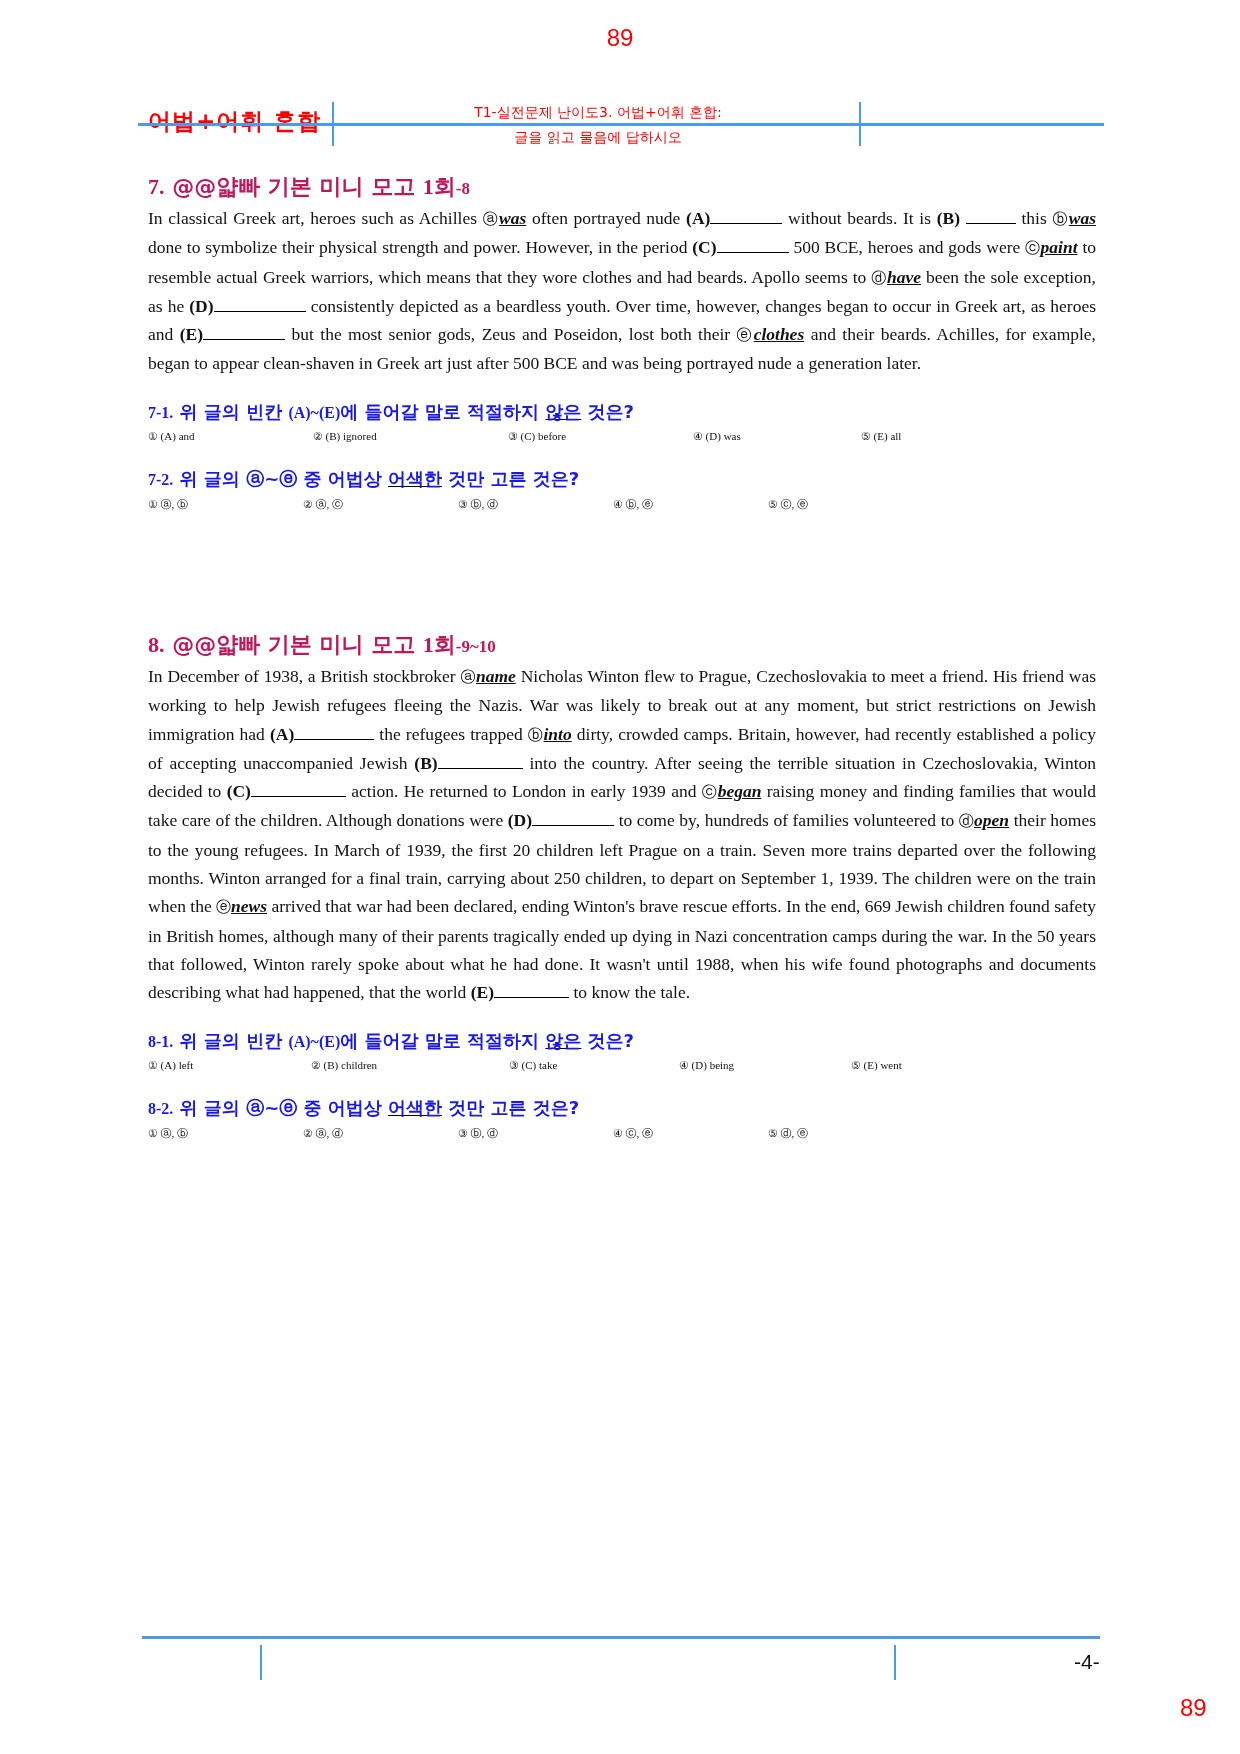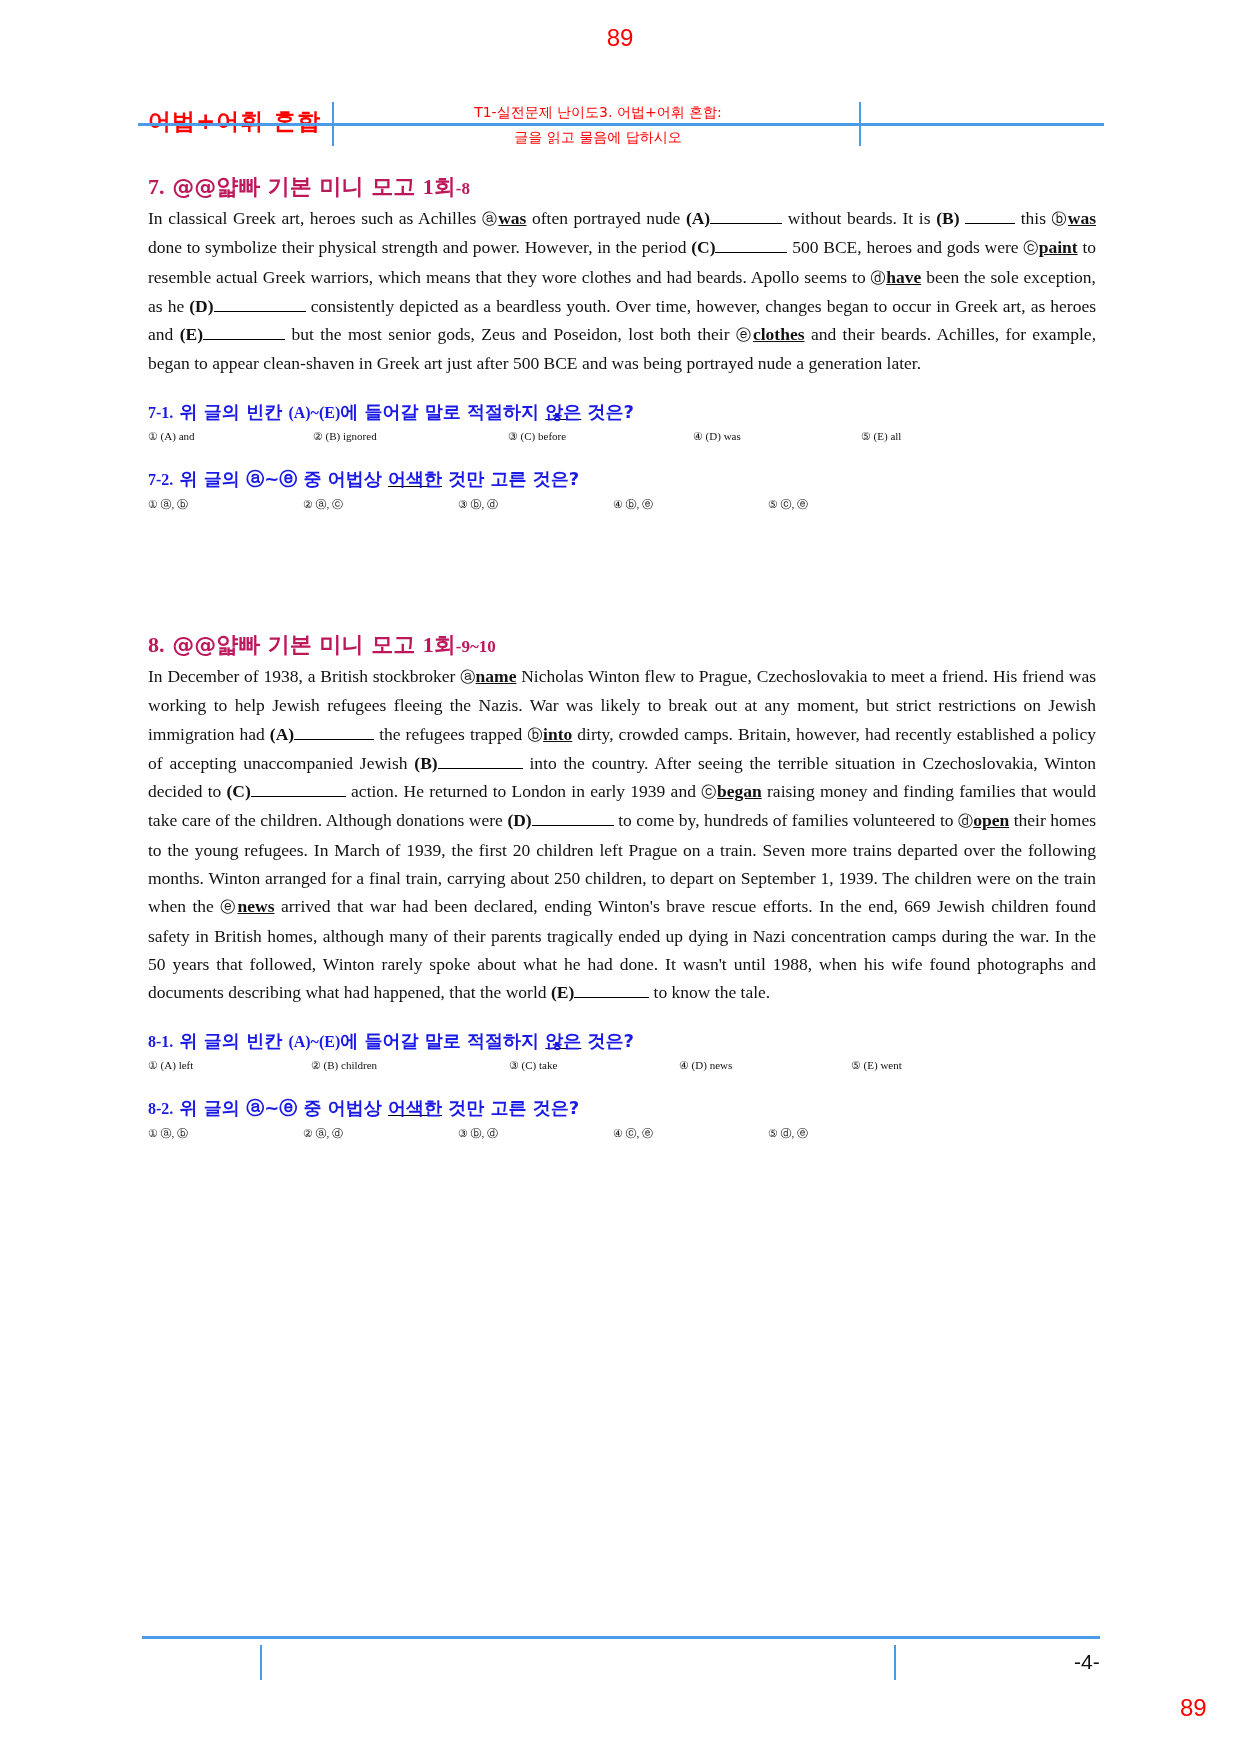--- a/index.html
+++ b/index.html
@@ -9,21 +9,21 @@
   .header-left { position:absolute; left:10px; top:6px; color:#ff0000; font-family:"DejaVu Sans", sans-serif; font-weight:bold; font-size:23px; letter-spacing:1px; }
   .vbar { position:absolute; width:2px; background:#4a9be8; }
   .header-center { position:absolute; left:200px; width:520px; top:0; text-align:center; color:#ff0000; font-family:"DejaVu Sans", sans-serif; font-size:14px; line-height:25px; }
   .header-rule { position:absolute; top:123px; left:138px; width:966px; height:3px; background:#4a9be8; }
   .content { position:absolute; left:148px; width:948px; }
   .qtitle { color:#be185d; font-weight:bold; font-size:22px; font-family:"DejaVu Sans", sans-serif; }
   .qtitle .num { font-family:"Liberation Serif", serif; }
   .qtitle .sm { font-family:"Liberation Serif", serif; font-size:17px; }
   .passage { font-size:17.5px; line-height:28.3px; text-align:justify; text-align-last:left; margin-top:2px; }
   .passage b { font-weight:bold; }
-  .mark { font-weight:bold; text-decoration:underline; }
+  .mark { font-weight:bold; text-decoration:underline;font-style:italic; }
   .circ { font-family:"DejaVu Sans", sans-serif; font-size:15px; }
   .blank { display:inline-block; border-bottom:1.5px solid #000; height:14px; vertical-align:baseline; }
   .subq { color:#1a1ae6; font-weight:bold; font-size:18px; font-family:"DejaVu Sans", sans-serif; }
   .subq .serif { font-family:"Liberation Serif", serif; font-size:16px; }
   .ul { text-decoration:underline; text-decoration-color:#000; }
   .choices { display:flex; font-size:11px; margin-top:6px; }
   .choices span.ch { display:inline-block; }
   .footer-rule { position:absolute; top:1636px; left:142px; width:958px; height:3px; background:#4a9be8; }
   .footer-num { position:absolute; top:1650px; left:1074px; font-family:"Liberation Sans", sans-serif; font-size:21px; color:#111; }
   .corner-num { position:absolute; top:1694px; left:1180px; font-family:"Liberation Sans", sans-serif; font-size:24px; color:#ff0000; }
@@ -81,21 +81,21 @@
   </div>
   <div class="passage"><span>In December of 1938, a British stockbroker </span><span class="circ">ⓐ</span><span class="mark">name</span><span> Nicholas Winton flew to Prague, Czechoslovakia to meet a friend. His friend was working to help Jewish refugees fleeing the Nazis. War was likely to break out at any moment, but strict restrictions on Jewish immigration had </span><b>(A)</b><span class="blank" style="width:80px"></span><span> the refugees trapped </span><span class="circ">ⓑ</span><span class="mark">into</span><span> dirty, crowded camps. Britain, however, had recently established a policy of accepting unaccompanied Jewish </span><b>(B)</b><span class="blank" style="width:85px"></span><span> into the country. After seeing the terrible situation in Czechoslovakia, Winton decided to </span><b>(C)</b><span class="blank" style="width:95px"></span><span> action. He returned to London in early 1939 and </span><span class="circ">ⓒ</span><span class="mark">began</span><span> raising money and finding families that would take care of the children. Although donations were </span><b>(D)</b><span class="blank" style="width:82px"></span><span> to come by, hundreds of families volunteered to </span><span class="circ">ⓓ</span><span class="mark">open</span><span> their homes to the young refugees. In March of 1939, the first 20 children left Prague on a train. Seven more trains departed over the following months. Winton arranged for a final train, carrying about 250 children, to depart on September 1, 1939. The children were on the train when the </span><span class="circ">ⓔ</span><span class="mark">news</span><span> arrived that war had been declared, ending Winton's brave rescue efforts. In the end, 669 Jewish children found safety in British homes, although many of their parents tragically ended up dying in Nazi concentration camps during the war. In the 50 years that followed, Winton rarely spoke about what he had done. It wasn't until 1988, when his wife found photographs and documents describing what had happened, that the world </span><b>(E)</b><span class="blank" style="width:75px"></span><span> to know the tale.</span></div>
 
   <div class="subq" style="margin-top:22px;">
     <span class="serif">8-1.</span><span> 위 글의 빈칸 </span><span class="serif">(A)~(E)</span><span>에 들어갈 말로 적절하지 </span><span class="ul">않은</span><span> 것은?</span>
   </div>
   <div class="choices">
     <span class="ch" style="width:163px">① (A) left</span>
     <span class="ch" style="width:198px">② (B) children</span>
     <span class="ch" style="width:170px">③ (C) take</span>
-    <span class="ch" style="width:172px">④ (D) news</span>
+    <span class="ch" style="width:172px">④ (D) being</span>
     <span class="ch">⑤ (E) went</span>
   </div>
 
   <div class="subq" style="margin-top:24px;">
     <span class="serif">8-2.</span><span> 위 글의 </span><span>ⓐ~ⓔ</span><span> 중 어법상 </span><span class="ul">어색한</span><span> 것만 고른 것은?</span>
   </div>
   <div class="choices">
     <span class="ch" style="width:155px">① ⓐ, ⓑ</span>
     <span class="ch" style="width:155px">② ⓐ, ⓓ</span>
     <span class="ch" style="width:155px">③ ⓑ, ⓓ</span>

